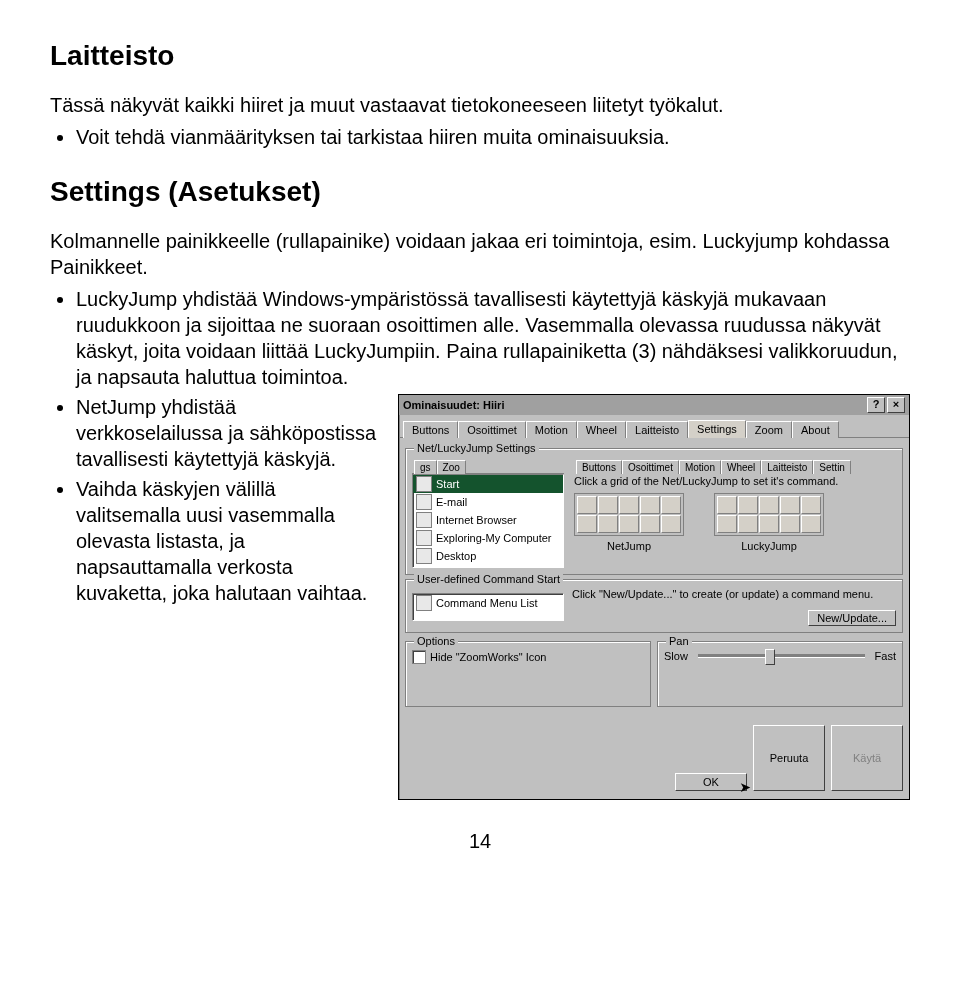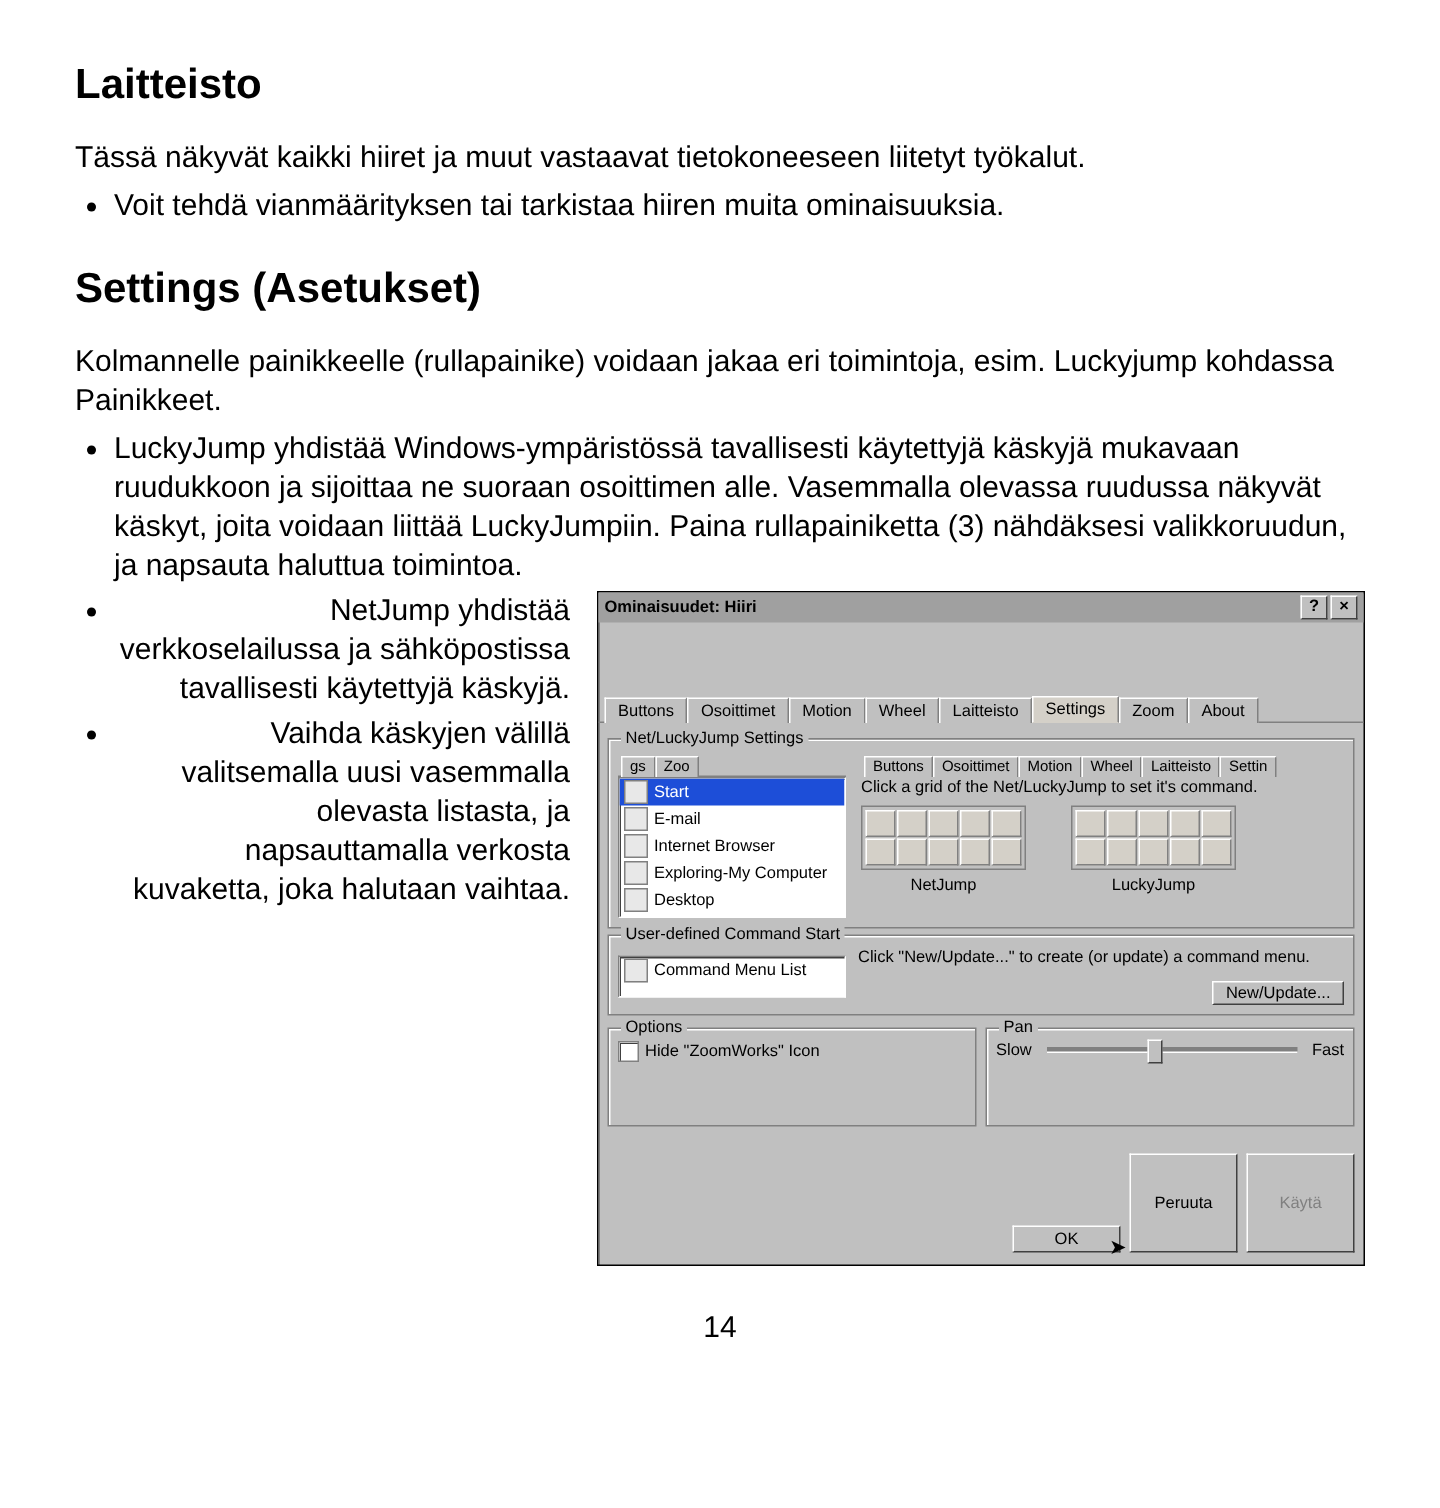--- a/index.html
+++ b/index.html
@@ -31,21 +31,20 @@
   ul.main-list li {
     margin-bottom: 4px;
   }
   .wrap-row {
     display: flex;
     gap: 18px;
     align-items: flex-start;
   }
   .wrap-text {
     flex: 0 0 330px;
-    text-align: right;
   }
   .wrap-text ul {
     list-style: disc;
     padding-left: 26px;
     margin: 0;
     font-size: 20px;
     line-height: 1.3;
   }
   .wrap-text ul li { margin-bottom: 4px; }
   
@@ -92,21 +91,20 @@
     border-right-color: #808080;
     border-bottom: none;
     padding: 2px 8px;
     position: relative;
     top: 1px;
   }
   .tab.active {
     background: #d4d0c8;
     border-bottom: 1px solid #d4d0c8;
     font-weight: normal;
-    margin-top: 44px;
   }
   .tabs-row.inner { font-size: 10px; padding: 2px 2px 0 2px; }
   .tabs-row.inner .tab { padding: 1px 5px; }
   .panel {
     padding: 6px;
   }
   .group {
     border: 1px solid #808080;
     margin: 4px 0;
     padding: 8px 6px 6px 6px;
@@ -130,21 +128,21 @@
     width: 150px;
     height: 92px;
     overflow: hidden;
   }
   .list-box .item {
     display: flex;
     align-items: center;
     gap: 4px;
     padding: 1px 3px;
   }
-  .list-box .item.sel { background: #1d4ed8; color: #fff; }
+  .list-box .item.sel { background: #14532d; color: #fff; }
   .ico {
     width: 14px; height: 14px;
     display: inline-block;
     background: #e8e8e8;
     border: 1px solid #808080;
     flex-shrink: 0;
   }
   .nj-row { display: flex; gap: 10px; align-items: flex-start; }
   .nj-right { flex: 1; }
   .nj-hint { font-size: 11px; margin-bottom: 6px; }

